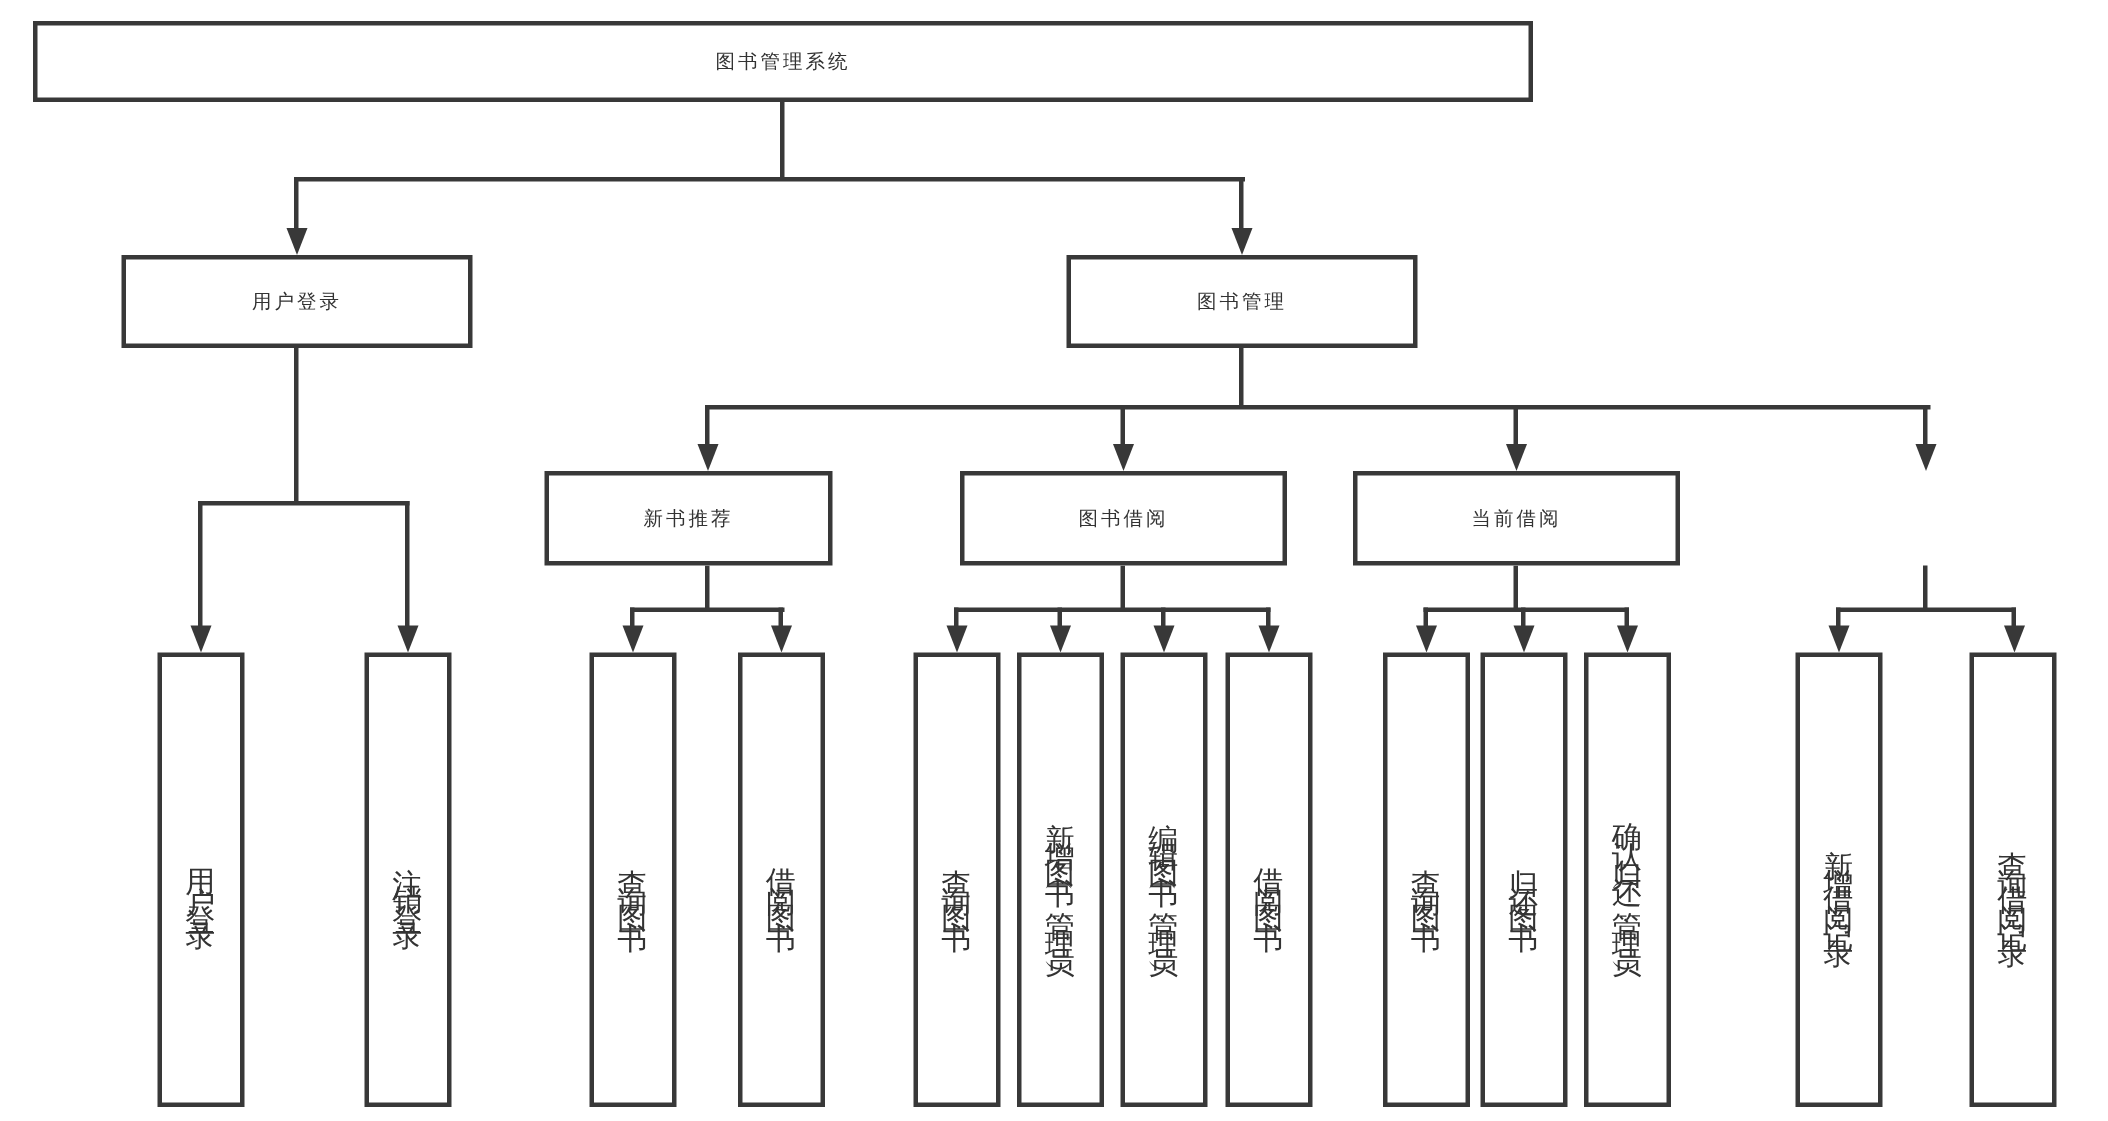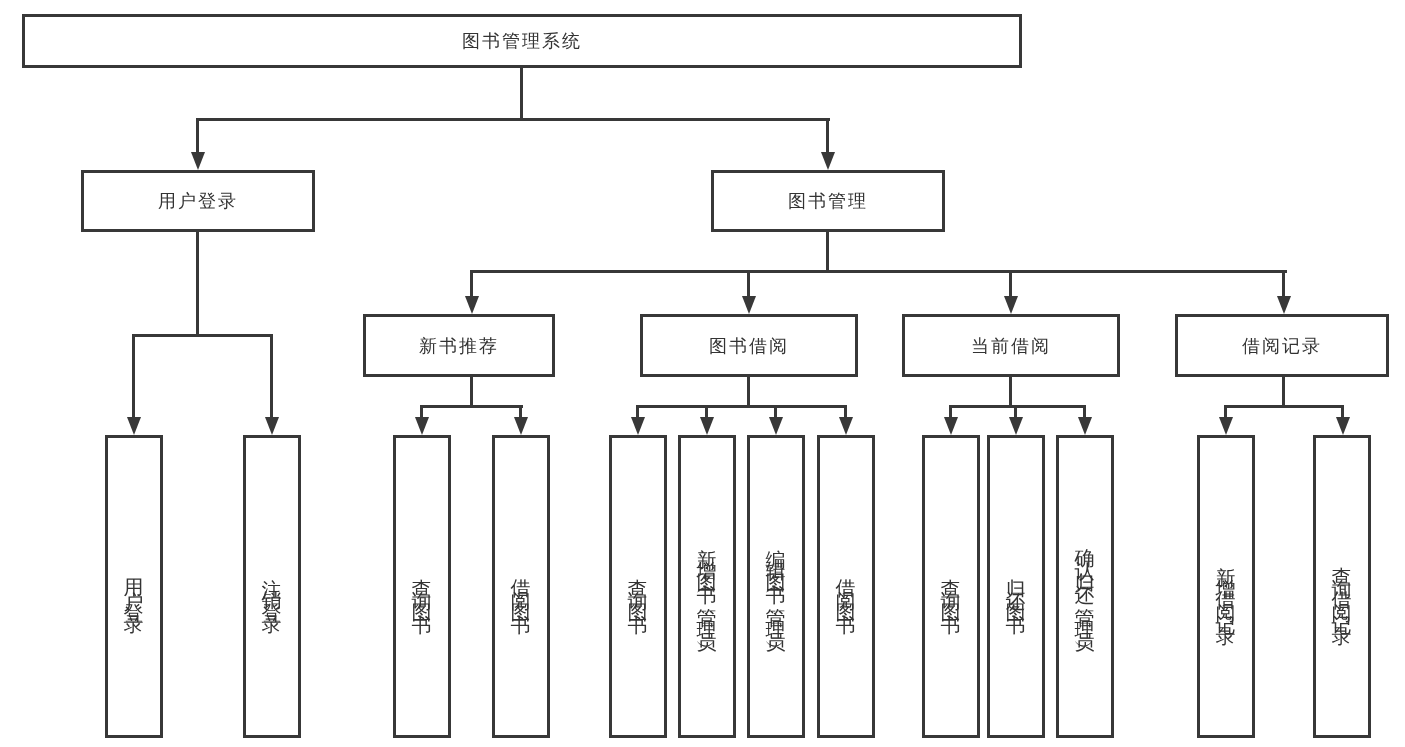--- a/index.html
+++ b/index.html
@@ -4,21 +4,21 @@
 <style>
   html,body{margin:0;padding:0;background:#ffffff;}
   .stage{
     position:relative;width:1405px;height:747px;background:#ffffff;overflow:hidden;
     font-family:"DejaVu Sans","Liberation Sans",sans-serif;color:#333333;
   }
   .box{
     position:absolute;box-sizing:border-box;border:3px solid #383838;background:#ffffff;
     display:flex;align-items:center;justify-content:center;z-index:2;
   }
-  .box .t{font-size:18px;color:#333333;letter-spacing:2px;white-space:nowrap;}
+  .box .t{font-size:13px;color:#333333;letter-spacing:2px;white-space:nowrap;}
   .leaf .t{
     writing-mode:vertical-rl;text-orientation:mixed;
     font-size:20px;line-height:1;letter-spacing:12px;white-space:nowrap;
   }
   .hl{position:absolute;height:3px;background:#383838;z-index:1;}
   .vl{position:absolute;width:3px;background:#383838;z-index:1;}
   .arrow{
     position:absolute;width:0;height:0;z-index:1;
     border-left:7px solid transparent;border-right:7px solid transparent;
     border-top:18px solid #383838;
@@ -105,23 +105,20 @@
 
   <div class="box" style="left:363px;top:314px;width:192px;height:63px;">
     <span class="t">新书推荐</span>
   </div>
   <div class="box" style="left:640px;top:314px;width:218px;height:63px;">
     <span class="t">图书借阅</span>
   </div>
   <div class="box" style="left:902px;top:314px;width:218px;height:63px;">
     <span class="t">当前借阅</span>
   </div>
-  <div class="box" style="left:1175px;top:314px;width:214px;height:63px;">
-    <span class="t">借阅记录</span>
-  </div>
 
   <div class="box leaf" style="left:105px;top:435px;width:58px;height:303px;">
     <span class="t">用户登录</span>
   </div>
   <div class="box leaf" style="left:243px;top:435px;width:58px;height:303px;">
     <span class="t">注销登录</span>
   </div>
 
   <div class="box leaf" style="left:393px;top:435px;width:58px;height:303px;">
     <span class="t">查询图书</span>

